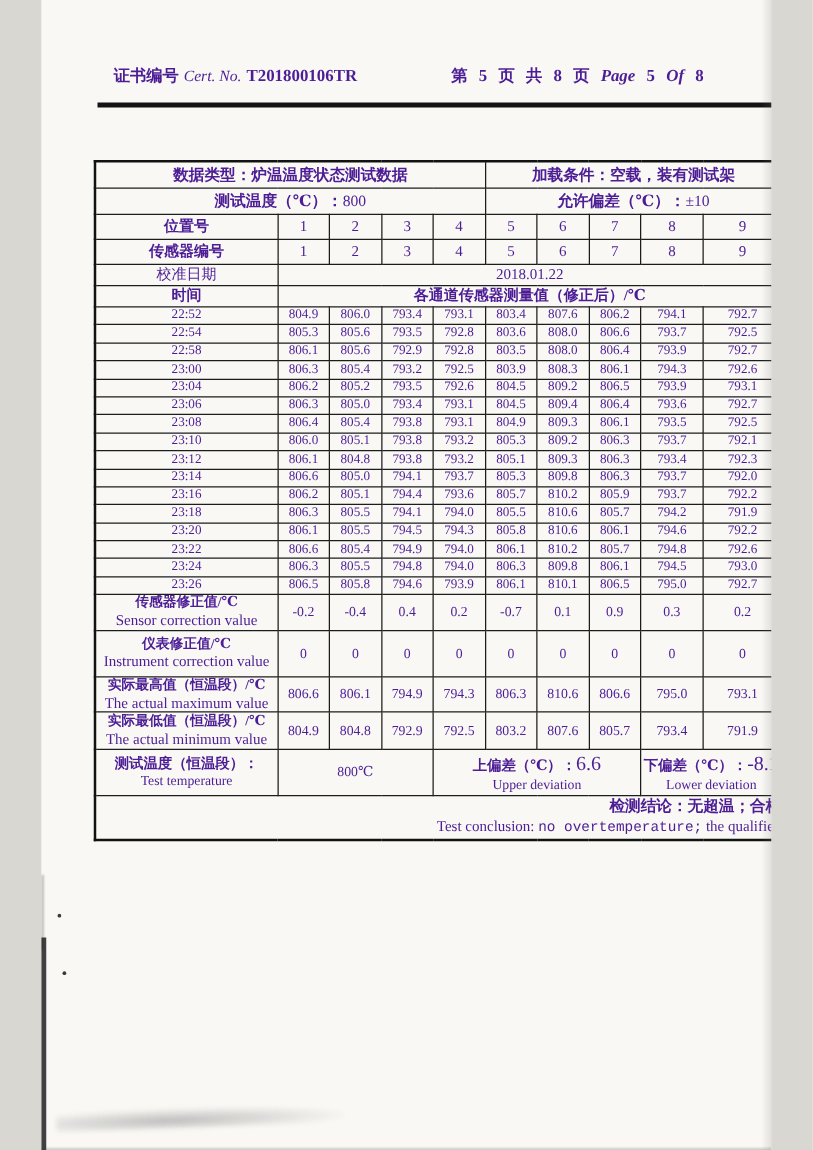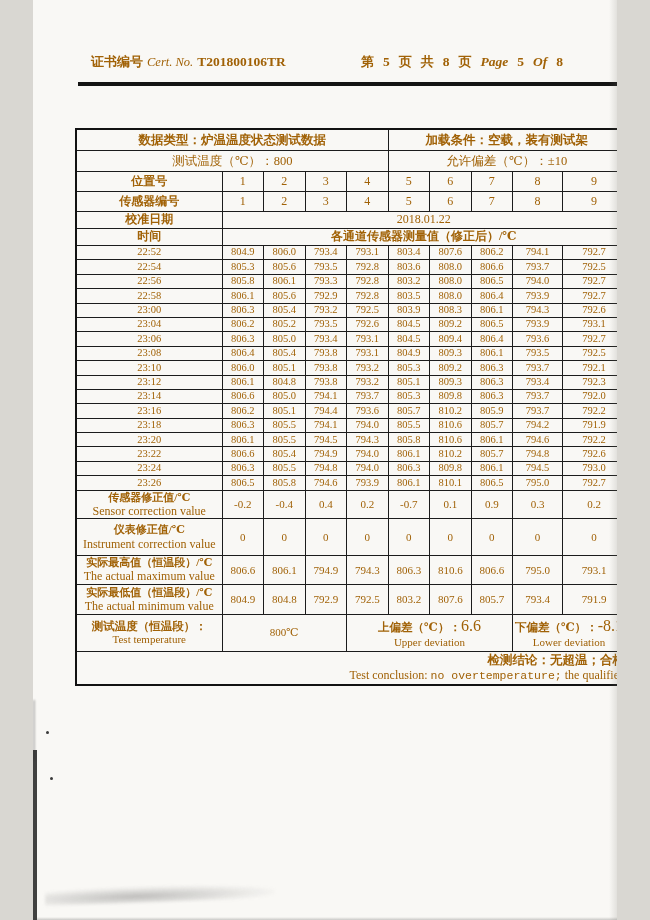--- a/index.html
+++ b/index.html
@@ -1,43 +1,43 @@
 <!DOCTYPE html>
 <html><head>
 <meta charset="utf-8">
 <style>
   html,body{margin:0;padding:0;background:#d9d7d2;}
   .page{
     position:relative;width:584px;height:920px;margin:0 auto;
     background:#f9f8f5;overflow:hidden;
-    font-family:"Liberation Serif","DejaVu Serif",serif;color:#a16207;
+    font-family:"Liberation Serif","DejaVu Serif",serif;color:#4c1d95;
   }
   
   .hdr{position:absolute;top:52px;left:58px;right:54px;height:22px;
        display:flex;justify-content:space-between;align-items:baseline;}
   .hdr .cn{font-weight:bold;font-size:13px;}
   .hdr .en-it{font-style:italic;font-size:12.5px;}
   .hdr .num{font-weight:bold;font-size:13.5px;}
   .hdr-right span{margin-left:5px;}
   .rule{position:absolute;left:45px;top:82px;width:562px;height:4px;background:#141414;}
   
   table.report{
     position:absolute;left:42px;top:128px;width:550px;
     border-collapse:collapse;table-layout:fixed;
     border:2px solid #121212;
   }
   td{border:1px solid #1c1c1c;text-align:center;vertical-align:middle;
      padding:0;overflow:hidden;white-space:nowrap;font-size:11px;line-height:1.15;}
   .cn-b{font-weight:bold;}
   .r-cond td{height:20px;font-size:12.5px;}
-  .r-cond .lbl-part{font-weight:normal;}
+  .r-cond .lbl-part{font-weight:bold;}
   .r-num td{height:19px;font-size:12px;}
   .r-num td.rowlbl{font-weight:bold;}
   .r-cal td{height:16px;font-size:12px;}
-  .r-cal td.rowlbl{font-weight:bold;}
+  .r-cal td.rowlbl{font-weight:normal;}
   .r-timehdr td{height:16px;font-size:12px;font-weight:bold;}
   tbody.data td{height:13.4px;font-size:10.5px;line-height:1;}
   .sum td{font-size:11px;}
   .sum .lbl2{line-height:1.2;}
   .sum .l-cn{font-weight:bold;font-size:11px;}
   .sum .l-en{font-size:12px;}
   .r-sc td{height:27px;}
   .r-ic td{height:36px;}
   .r-max td{height:27px;}
   .r-min td{height:29px;}
@@ -170,32 +170,20 @@
           <td>805.6</td>
           <td>793.5</td>
           <td>792.8</td>
           <td>803.6</td>
           <td>808.0</td>
           <td>806.6</td>
           <td>793.7</td>
           <td>792.5</td>
         </tr>
         <tr>
-          <td>22:56</td>
-          <td>805.8</td>
-          <td>806.1</td>
-          <td>793.3</td>
-          <td>792.8</td>
-          <td>803.2</td>
-          <td>808.0</td>
-          <td>806.5</td>
-          <td>794.0</td>
-          <td>792.7</td>
-        </tr>
-        <tr>
           <td>22:58</td>
           <td>806.1</td>
           <td>805.6</td>
           <td>792.9</td>
           <td>792.8</td>
           <td>803.5</td>
           <td>808.0</td>
           <td>806.4</td>
           <td>793.9</td>
           <td>792.7</td>

